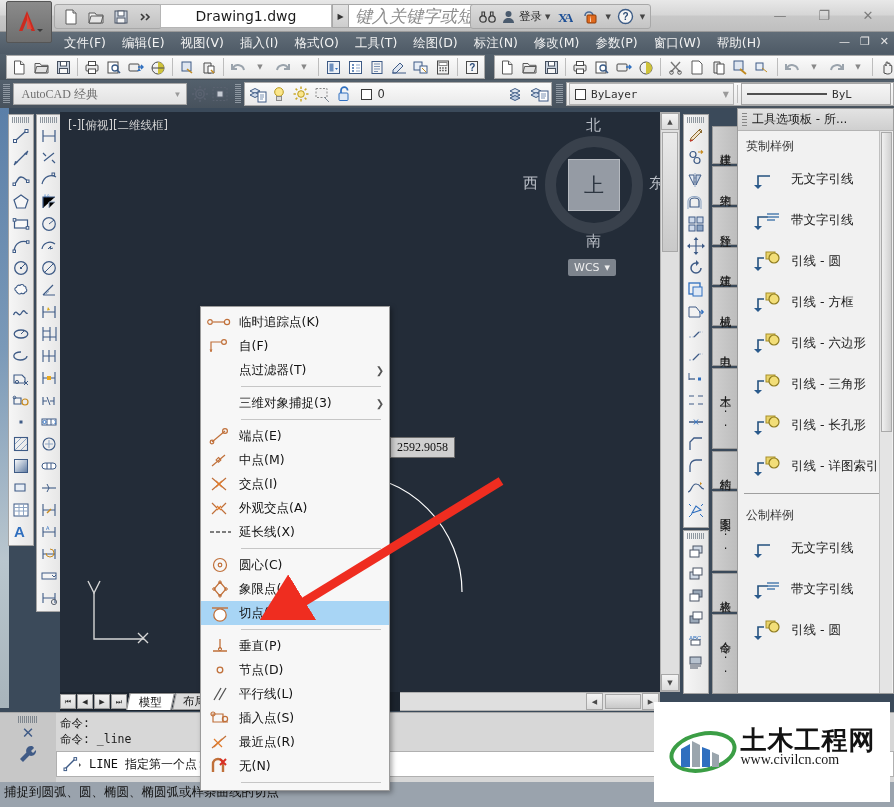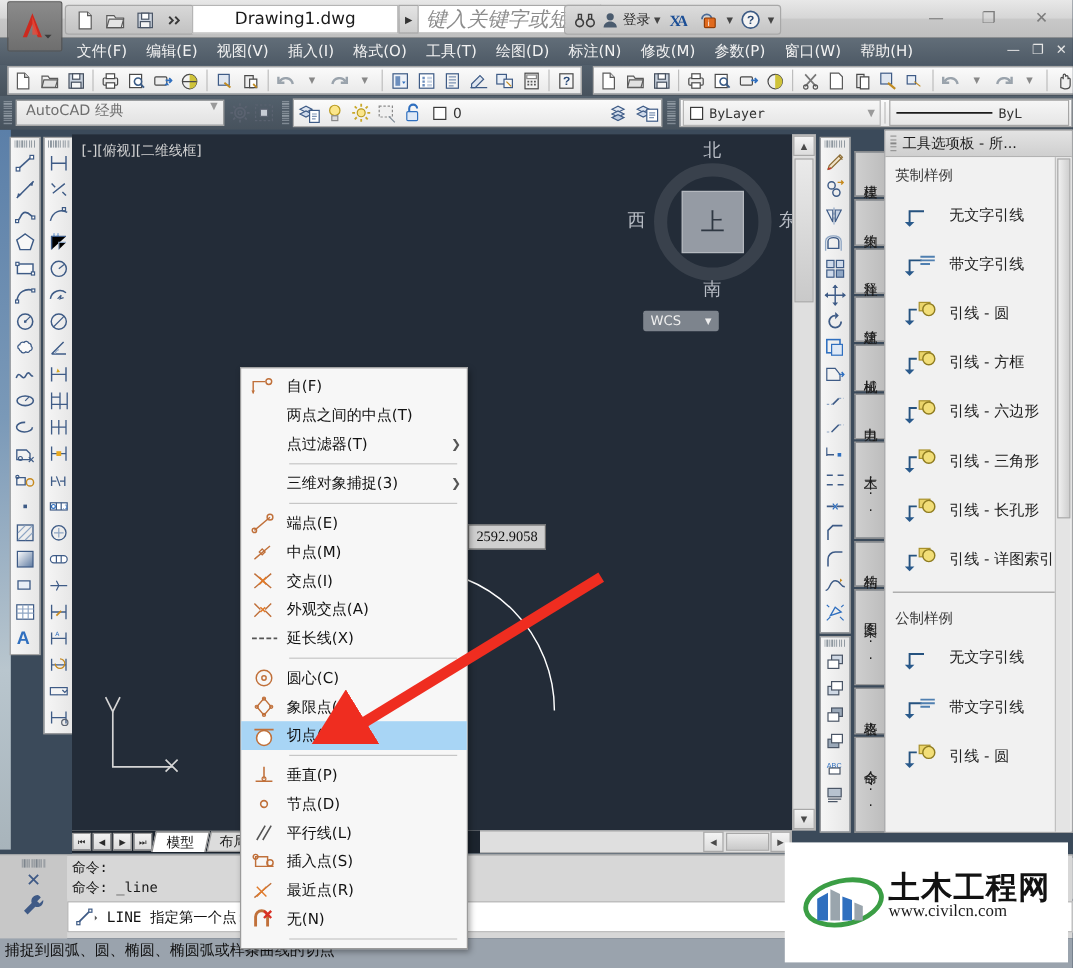--- a/index.html
+++ b/index.html
@@ -102,24 +102,25 @@
   }
   .tgroup {
     display:flex; align-items:center;
     background:linear-gradient(180deg,#fbfbfb,#e9e9e9);
     border:1px solid #a9a9a9; height:24px; padding:0 1px;
   }
   .tsep { width:1px; height:18px; background:#bdbdbd; margin:0 3px; }
   .ticon { width:22px; height:20px; display:flex; align-items:center; justify-content:center; }
 
   .wsdrop {
-    display:flex; align-items:flex-start; height:22px; width:185px;
+    display:flex; align-items:center; height:22px; width:185px;
     background:linear-gradient(180deg,#f2f2f2,#e2e2e2);
     border:1px solid #a6a6a6; color:#6e6e6e; font-size:12px; padding-left:8px;
     justify-content:space-between;
+    font-family:Liberation Serif, serif;
   }
   .wsdrop .cv { font-size:8px; color:#9a9a9a; padding-right:5px; }
   .layerdrop {
     display:flex; align-items:center; height:22px; width:165px;
     background:linear-gradient(180deg,#f6f6f6,#e6e6e6);
     border:1px solid #a6a6a6; color:#333; font-size:11.5px; padding-left:5px; gap:5px;
   }
   .sq { width:11px; height:11px; border:1px solid #3a3a3a; background:#fff; }
   .lt-drop {
     display:flex; align-items:center; height:22px; width:150px;
@@ -175,23 +176,23 @@
     background:rgba(220,224,230,.62); border:1px solid rgba(255,255,255,.3);
     display:flex; align-items:center; justify-content:center;
     color:#2e3742; font-size:20px;
   }
   .vc-lbl { position:absolute; color:#b9bec6; font-size:15px; }
   .vc-n { left:57px; top:-4px; }
   .vc-s { left:57px; top:112px; }
   .vc-w { left:-6px; top:54px; }
   .vc-e { left:120px; top:54px; }
   .wcs {
-    position:absolute; left:476px; top:147px;
+    position:absolute; left:508px; top:147px;
     background:rgba(200,205,212,.55); color:#eee; font-size:11px;
-    padding:2px 6px; border-radius:2px; display:flex; gap:20px; align-items:center;
+    padding:2px 6px; border-radius:2px; display:flex; gap:5px; align-items:center;
   }
   .wcs .cv { font-size:7px; }
 
   
   .cvsb-v {
     position:absolute; left:660px; top:112px; width:20px; height:580px;
     background:#dfdfdf; border:1px solid #b0b0b0;
   }
   .cvsb-h {
     position:absolute; left:60px; top:692px; width:600px; height:19px;
@@ -1433,38 +1434,44 @@
         </svg>
       <span class="prompt">LINE 指定第一个点:</span>
     </div>
   </div>
 
   <div class="statusbar"></div>
   <div class="tooltipstatus">捕捉到圆弧、圆、椭圆、椭圆弧或样条曲线的切点</div>
 
   <div class="ctxmenu">
 
+    <div class="ctxitem">
+      <span class="ci-icon">
+        <svg width="26" height="14" viewBox="0 0 26 14">
+            <circle cx="3" cy="7" r="2.3" fill="none" stroke="#c0703a" stroke-width="1.2"></circle>
+            <path d="M6 7h11" stroke="#c0703a" stroke-width="1.2"></path>
+            <circle cx="20" cy="7" r="2.6" fill="none" stroke="#c0703a" stroke-width="1.2"></circle>
+          </svg>
+      </span>
+      <span class="ci-label">临时追踪点(K)</span>
+      <span class="ci-sub"></span>
+    </div>
 
     <div class="ctxitem">
       <span class="ci-icon">
         <svg width="26" height="18" viewBox="0 0 26 18">
             <path d="M4 15V5h10" fill="none" stroke="#c0703a" stroke-width="1.2"></path>
             <circle cx="17" cy="5" r="2.4" fill="none" stroke="#c0703a" stroke-width="1.2"></circle>
             <path d="M4 15l-1.5-2.5h3z" fill="#c0703a"></path>
           </svg>
       </span>
       <span class="ci-label">自(F)</span>
       <span class="ci-sub"></span>
     </div>
 
-    <div class="ctxitem">
-      <span class="ci-icon"></span>
-      <span class="ci-label">两点之间的中点(T)</span>
-      <span class="ci-sub"></span>
-    </div>
 
     <div class="ctxitem">
       <span class="ci-icon"></span>
       <span class="ci-label">点过滤器(T)</span>
       <span class="ci-sub">❯</span>
     </div>
     <div class="ctxsep"></div>
 
     <div class="ctxitem">
       <span class="ci-icon"></span>

